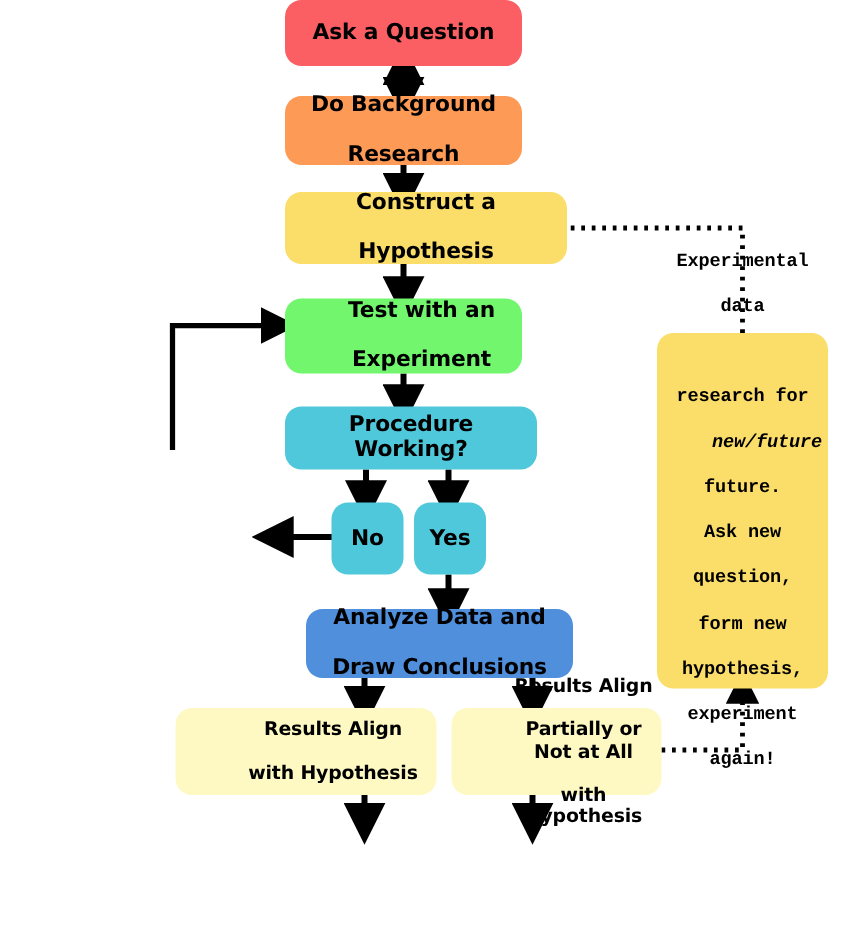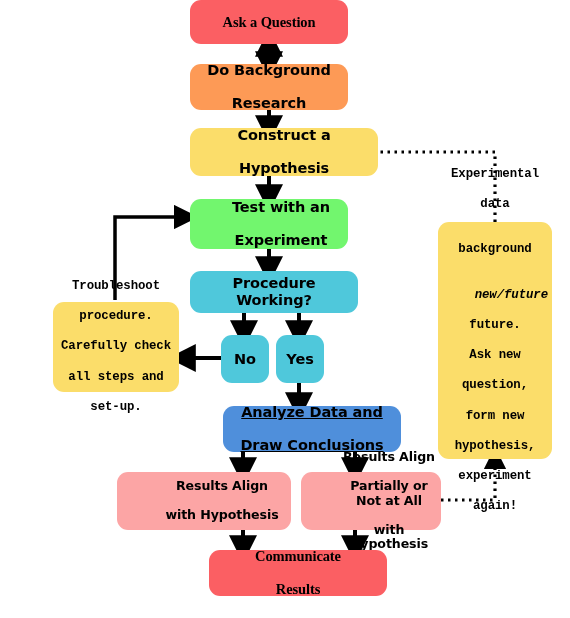--- a/index.html
+++ b/index.html
@@ -32,27 +32,27 @@
     text-align: center;
     color: #000000;
     font-weight: bold;
     line-height: 1.16;
     border-radius: 11px;
     z-index: 2;
     letter-spacing: -0.1px;
     padding: 2px 4px;
   }
   .node span { display: block; width: 100%; }
-  .n-red     { background: #fb5f63; font-family: Liberation Serif, serif; }
+  .n-red     { background: #fb5f63; }
   .n-orange  { background: #fd9a56; }
   .n-yellow  { background: #fbdd6a; }
   .n-green   { background: #72f66e; padding-left: 28px; }
   .n-cyan    { background: #4fc8db; }
   .n-blue    { background: #4f8fdb; }
-  .n-peri    { background: #fca5a5; padding-left: 40px; }
+  .n-peri    { background: #fef9c3; padding-left: 40px; }
 
   .sz-main { font-size: 14.5px; }
   .sz-small { font-size: 12.6px; }
   .sz-side { font-size: 12.4px; line-height: 1.22; font-family: Liberation Mono, monospace; }
   .italic-em { font-style: italic; text-align: right; }
 </style>
 </head>
 <body>
 
 <div id="flow-root">
@@ -149,37 +149,31 @@
   </div>
 
   <div class="node n-cyan sz-main" style="left:221px; top:335px; width:48px; height:48px;">
     <span>No</span>
   </div>
 
   <div class="node n-cyan sz-main" style="left:276px; top:335px; width:48px; height:48px;">
     <span>Yes</span>
   </div>
 
-  <div class="node n-blue sz-main" style="left:223px; top:406px; width:178px; height:46px;text-decoration:underline;">
+  <div class="node n-blue sz-main" style="left:204px; top:406px; width:178px; height:46px;">
     <span><span>Analyze Data and</span><br><span>Draw Conclusions</span></span>
   </div>
 
   <div class="node n-peri sz-small" style="left:117px; top:472px; width:174px; height:58px;">
     <span><span>Results Align</span><br><span>with Hypothesis</span></span>
   </div>
 
   <div class="node n-peri sz-small" style="left:301px; top:472px; width:140px; height:58px;">
     <span><span>Results Align</span><br><span>Partially or Not at All</span><br><span>with Hypothesis</span></span>
   </div>
 
-  <div class="node n-red sz-main" style="left:209px; top:550px; width:178px; height:46px;">
-    <span><span>Communicate</span><br><span>Results</span></span>
-  </div>
 
-  <div class="node n-yellow sz-side" style="left:53px; top:302px; width:126px; height:90px;">
-    <span><span>Troubleshoot</span><br><span>procedure.</span><br><span>Carefully check</span><br><span>all steps and</span><br><span>set-up.</span></span>
-  </div>
 
   <div class="node n-yellow sz-side" style="left:438px; top:222px; width:114px; height:237px;">
-    <span><span>Experimental</span><br><span>data</span><br><br><span>background</span><br><br><span class="italic-em">new/future</span><br><span>future.</span><br><span>Ask new</span><br><span>question,</span><br><span>form new</span><br><span>hypothesis,</span><br><span>experiment</span><br><span>again!</span></span>
+    <span><span>Experimental</span><br><span>data</span><br><br><br><span>research for</span><br><span class="italic-em">new/future</span><br><span>future.</span><br><span>Ask new</span><br><span>question,</span><br><span>form new</span><br><span>hypothesis,</span><br><span>experiment</span><br><span>again!</span></span>
   </div>
 
 </div>
 
 </body></html>

